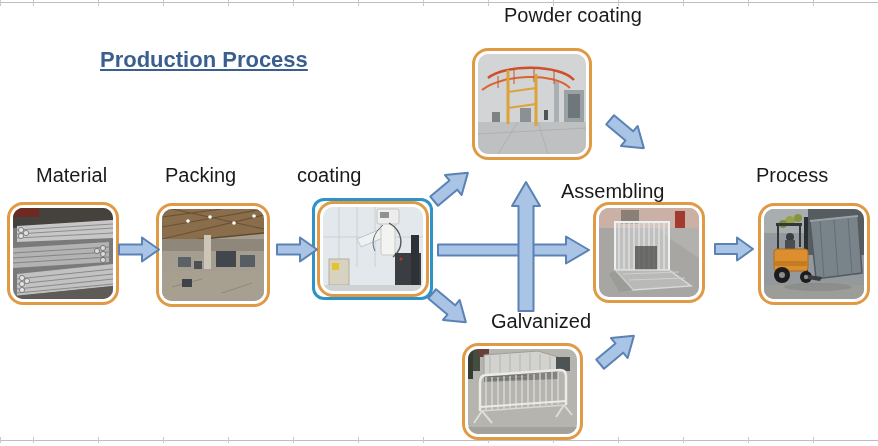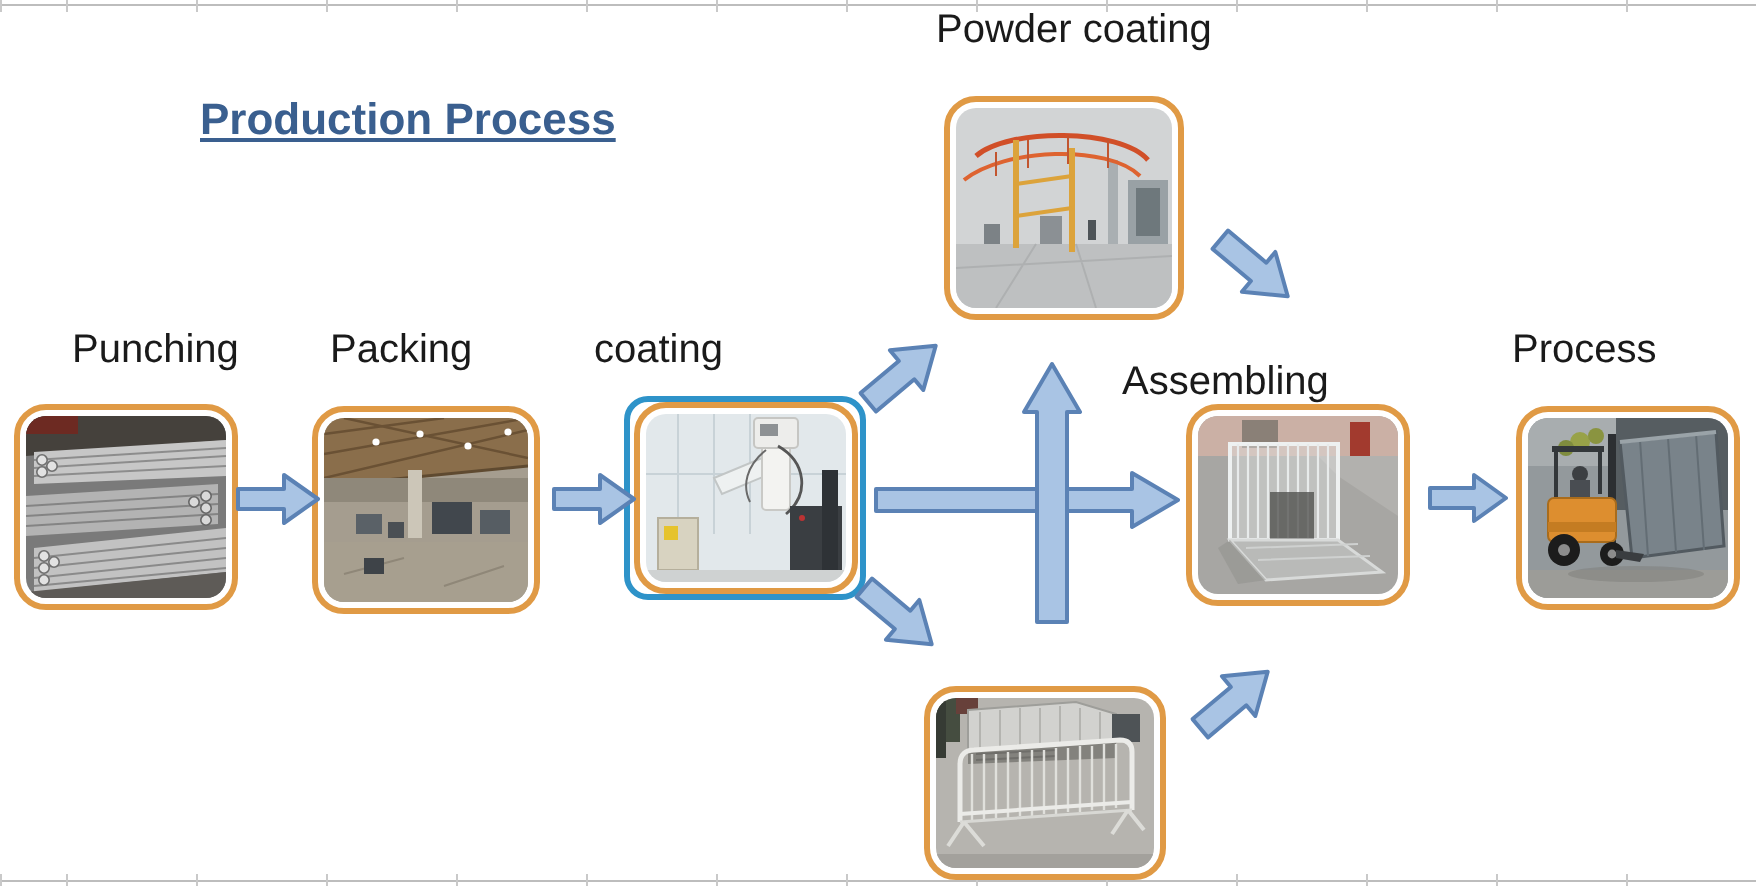--- a/index.html
+++ b/index.html
@@ -41,26 +41,27 @@
 
 <div id="canvas">
 
   <div class="grid-line" style="top:2px"></div>
   <div class="grid-ticks" style="top:0"></div>
   <div class="grid-line" style="top:440px"></div>
   <div class="grid-ticks" style="top:437px"></div>
 
   <div id="title">Production Process</div>
 
-  <div class="step-label" style="left:36px;top:164px">Punching</div>
+  <div class="step-label" style="left:36px;top:164px">Material</div>
   <div class="step-label" style="left:165px;top:164px">Packing</div>
   <div class="step-label" style="left:297px;top:164px">coating</div>
-  <div class="step-label" style="left:468px;top:4px">Powder coating</div>
+  <div class="step-label" style="left:504px;top:4px">Powder coating</div>
   <div class="step-label" style="left:561px;top:180px">Assembling</div>
   <div class="step-label" style="left:756px;top:164px">Process</div>
+  <div class="step-label" style="left:491px;top:310px">Galvanized</div>
 
   <div id="welding-back"></div>
 
   <div class="frame" style="left:7px;top:202px;width:112px;height:103px">
     <svg viewBox="0 0 100 91" preserveAspectRatio="none">
       <rect width="100" height="91" fill="#7a7a7a"></rect>
       <polygon points="0,0 100,0 100,12 0,20" fill="#45413c"></polygon>
       <rect width="26" height="9" fill="#6d2a22"></rect>
       <polygon points="4,18 100,12 100,30 4,34" fill="#c7c7c7"></polygon>
       <path d="M4 22L100 16M4 26L100 20M4 30L100 25" stroke="#8d8d8d" stroke-width="1" fill="none"></path>

